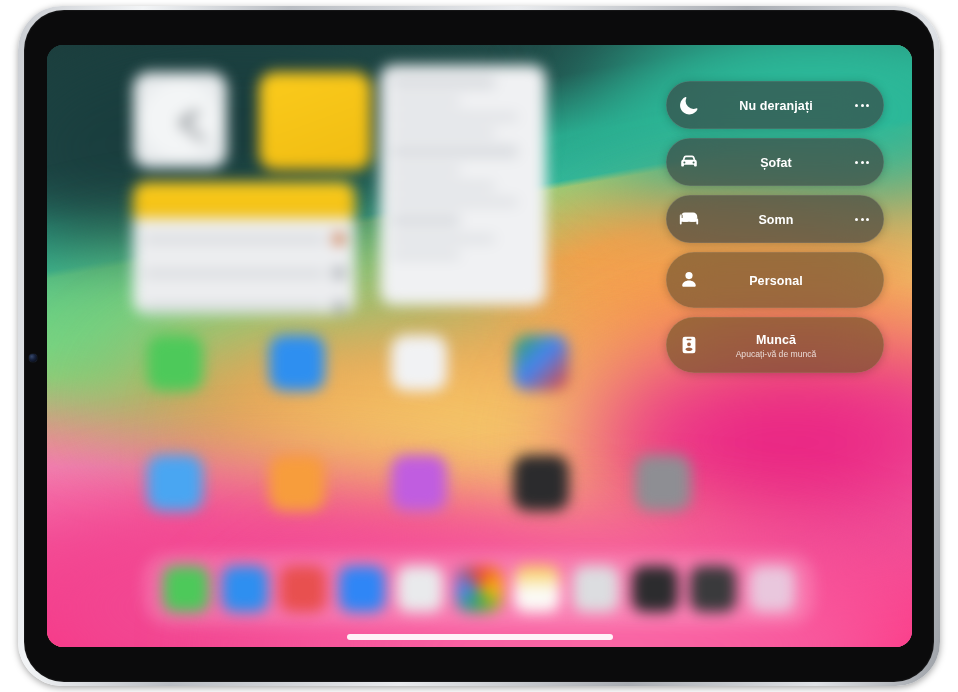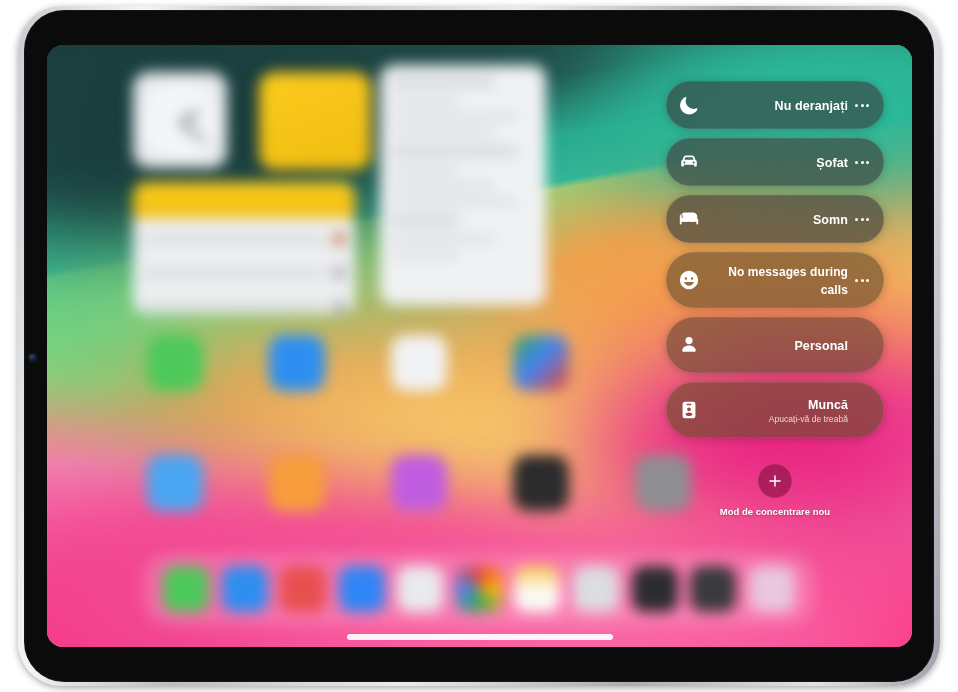--- a/index.html
+++ b/index.html
@@ -136,21 +136,21 @@
   }
   .focus-row.tall{ min-height:56px; }
   .focus-row.dim{ background:rgba(74,66,40,.52); }
   .focus-row.dim2{ background:rgba(86,78,28,.55); }
 
   .row-icon{
     width:26px; height:26px; flex:0 0 26px;
     display:flex; align-items:center; justify-content:center;
   }
   .row-icon svg{ width:22px; height:22px; fill:#fff; }
-  .row-text{ flex:1; text-align:right; padding:7px 2px; }
+  .row-text{ flex:1; text-align:center; padding:7px 2px; }
   .row-title{ font-size:12.5px; font-weight:700; letter-spacing:.1px; line-height:1.2; }
   .row-title.two{ font-size:12px; }
   .row-sub{ font-size:8.6px; font-weight:400; line-height:1.25; color:rgba(255,255,255,.78); margin-top:1px; }
   .row-more{
     width:24px; flex:0 0 24px; display:flex; align-items:center; justify-content:center; gap:2.5px;
   }
   .row-more i{ width:3px; height:3px; border-radius:50%; background:#fff; display:block; }
 
   
   .add-wrap{ margin-top:17px; display:flex; flex-direction:column; align-items:center; }
@@ -306,35 +306,20 @@
         <span class="row-text">
           <span class="row-title">Somn</span>
         </span>
         <span class="row-more">
             <i></i>
             <i></i>
             <i></i>
           </span>
       </div>
 
-      <div class="focus-row tall dim">
-        <span class="row-icon">
-          <svg viewBox="0 0 24 24">
-              <path d="M12 2a10 10 0 1 0 0 20 10 10 0 0 0 0-20zm-3.4 7a1.3 1.3 0 1 1 0 2.6 1.3 1.3 0 0 1 0-2.6zm6.8 0a1.3 1.3 0 1 1 0 2.6 1.3 1.3 0 0 1 0-2.6zM12 18.2c-2.7 0-4.9-1.7-5.4-4h10.8c-.5 2.3-2.7 4-5.4 4z"></path>
-            </svg>
-        </span>
-        <span class="row-text">
-          <span class="row-title two">No messages during calls</span>
-        </span>
-        <span class="row-more">
-            <i></i>
-            <i></i>
-            <i></i>
-          </span>
-      </div>
 
       <div class="focus-row tall dim">
         <span class="row-icon">
           <svg viewBox="0 0 24 24">
               <circle cx="12" cy="7.2" r="3.9"></circle>
               <path d="M12 12.6c-4.1 0-7.4 2.4-7.4 5.3 0 .9.7 1.5 1.6 1.5h11.6c.9 0 1.6-.6 1.6-1.5 0-2.9-3.3-5.3-7.4-5.3z"></path>
             </svg>
         </span>
         <span class="row-text">
           <span class="row-title">Personal</span>
@@ -343,29 +328,21 @@
       </div>
 
       <div class="focus-row tall dim2">
         <span class="row-icon">
           <svg viewBox="0 0 24 24">
               <path d="M16.5 3h-9A2.5 2.5 0 0 0 5 5.5v13A2.5 2.5 0 0 0 7.5 21h9a2.5 2.5 0 0 0 2.5-2.5v-13A2.5 2.5 0 0 0 16.5 3zM10 5.3h4a.7.7 0 1 1 0 1.4h-4a.7.7 0 1 1 0-1.4zM12 9.2a2.1 2.1 0 1 1 0 4.2 2.1 2.1 0 0 1 0-4.2zm0 9.4c-1.9 0-3.5-.9-3.9-2.1.5-1.1 2.1-1.9 3.9-1.9s3.4.8 3.9 1.9c-.4 1.2-2 2.1-3.9 2.1z"></path>
             </svg>
         </span>
         <span class="row-text">
           <span class="row-title">Muncă</span>
-          <span class="row-sub" style="display:block;">Apucați-vă de treabă</span>
+          <span class="row-sub" style="display:block;">Apucați-vă de muncă</span>
         </span>
         <span class="row-more"></span>
       </div>
 
-      <div class="add-wrap">
-        <div class="add-btn">
-          <svg viewBox="0 0 24 24">
-              <path d="M13.1 4.4a1.1 1.1 0 0 0-2.2 0v6.5H4.4a1.1 1.1 0 0 0 0 2.2h6.5v6.5a1.1 1.1 0 0 0 2.2 0v-6.5h6.5a1.1 1.1 0 0 0 0-2.2h-6.5z"></path>
-            </svg>
-        </div>
-        <div class="add-label">Mod de concentrare nou</div>
-      </div>
 
     </div>
   </div>
 </div>
 
 </body></html>

